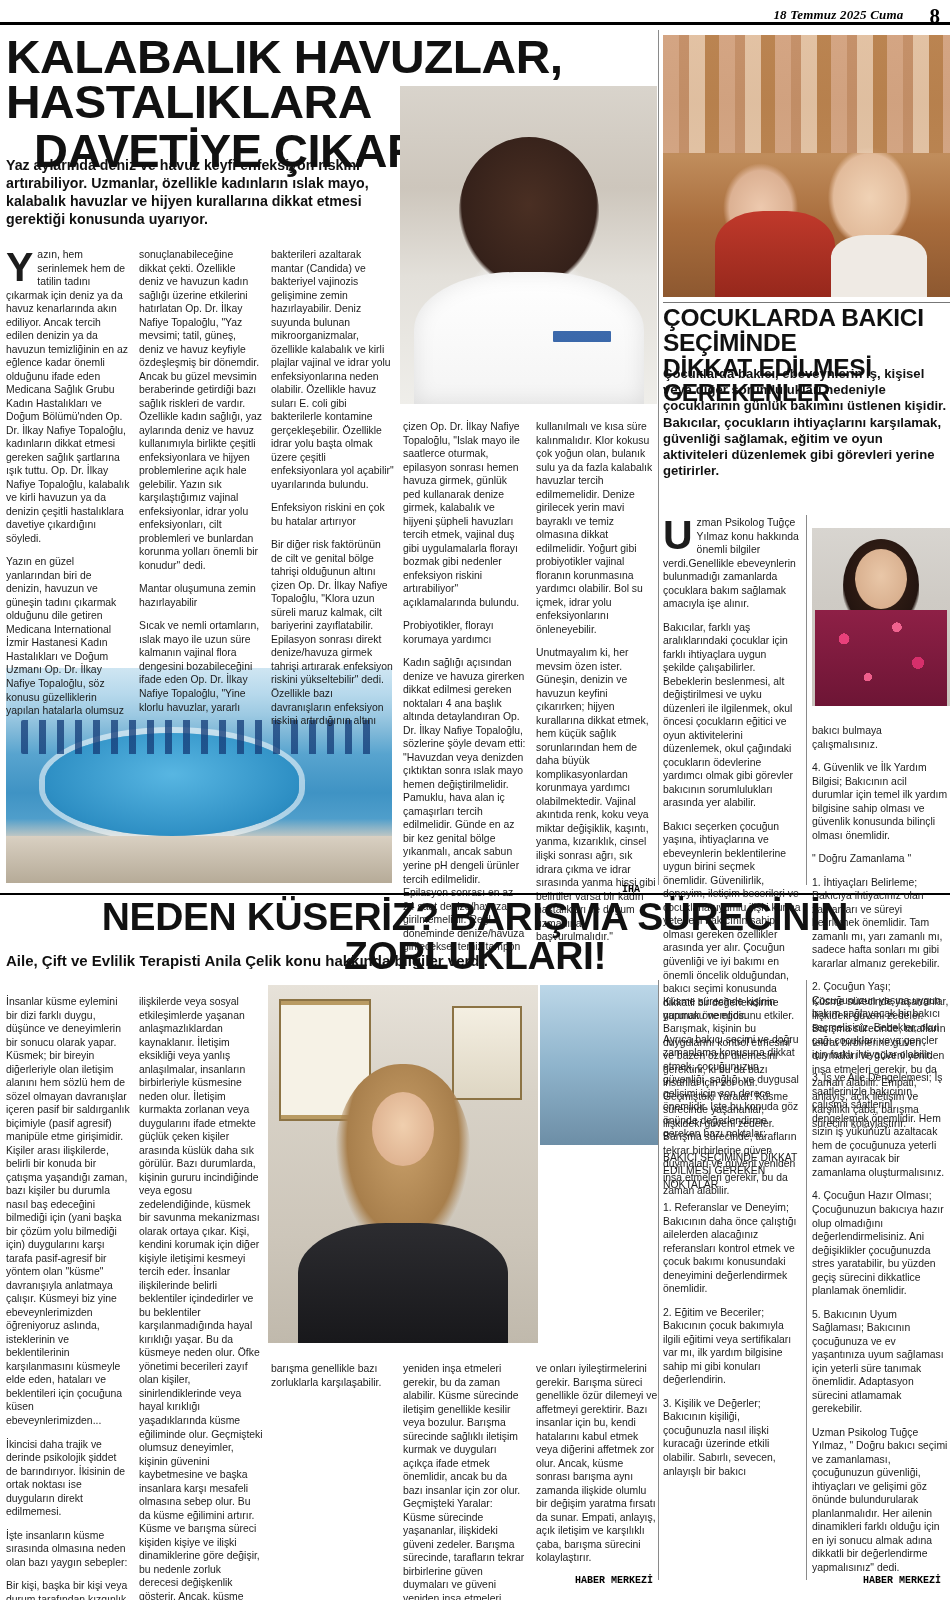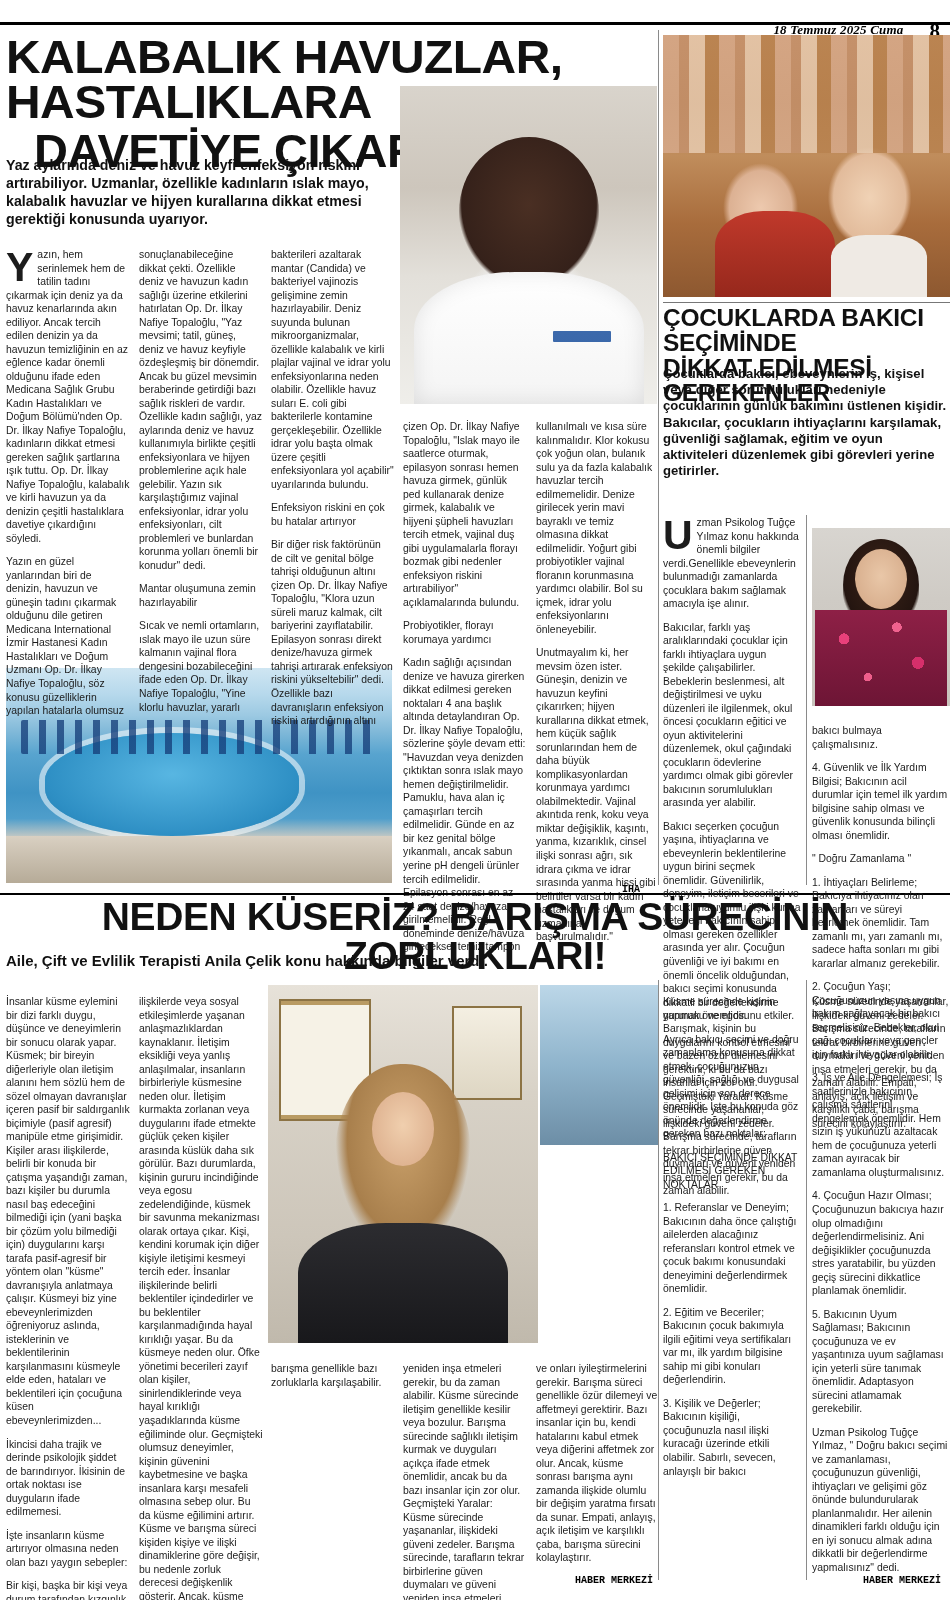--- a/index.html
+++ b/index.html
@@ -9,21 +9,21 @@
     font-family: "Liberation Sans", sans-serif;
     color: #1a1a1a;
     overflow: hidden;
   }
   .page { position: relative; width: 950px; height: 1600px; }
 
   
   .masthead {
     position: absolute; left: 0; top: 0; width: 950px; height: 34px;
     display: flex; align-items: flex-start; justify-content: flex-end;
-    padding-right: 10px; padding-top: 19px;
+    padding-right: 10px; padding-top: 4px;
   }
   .date-line {
     font-family: "Liberation Serif", serif;
     font-style: italic; font-weight: bold;
     font-size: 13px; letter-spacing: .2px; color: #000;
     margin-right: 26px; margin-top: 3px;
   }
   .page-num {
     font-family: "Liberation Serif", serif;
     font-weight: bold; font-size: 21px; color: #000;
@@ -387,22 +387,22 @@
     <p>4. Çocuğun Hazır Olması; Çocuğunuzun bakıcıya hazır olup olmadığını değerlendirmelisiniz. Ani değişiklikler çocuğunuzda stres yaratabilir, bu yüzden geçiş sürecini dikkatlice planlamak önemlidir.</p>
     <p>5. Bakıcının Uyum Sağlaması; Bakıcının çocuğunuza ve ev yaşantınıza uyum sağlaması için yeterli süre tanımak önemlidir. Adaptasyon sürecini atlamamak gerekebilir.</p>
     <p>Uzman Psikolog Tuğçe Yılmaz, " Doğru bakıcı seçimi ve zamanlaması, çocuğunuzun güvenliği, ihtiyaçları ve gelişimi göz önünde bulundurularak planlanmalıdır. Her ailenin dinamikleri farklı olduğu için en iyi sonucu almak adına dikkatli bir değerlendirme yapmalısınız" dedi.</p>
   </div>
 
   <div class="bottom-headline">NEDEN KÜSERİZ? BARIŞMA SÜRECİNİN ZORLUKLARI!</div>
   <div class="bottom-standfirst">Aile, Çift ve Evlilik Terapisti Anila Çelik konu hakkında bilgiler verdi.</div>
 
   <div class="col" id="b1">
     <p>İnsanlar küsme eylemini bir dizi farklı duygu, düşünce ve deneyimlerin bir sonucu olarak yapar. Küsmek; bir bireyin diğerleriyle olan iletişim alanını hem sözlü hem de sözel olmayan davranışlar içeren pasif bir saldırganlık biçimiyle (pasif agresif) manipüle etme girişimidir. Kişiler arası ilişkilerde, belirli bir konuda bir çatışma yaşandığı zaman, bazı kişiler bu durumla nasıl baş edeceğini bilmediği için (yani başka bir çözüm yolu bilmediği için) duygularını karşı tarafa pasif-agresif bir yöntem olan "küsme" davranışıyla anlatmaya çalışır. Küsmeyi biz yine ebeveynlerimizden öğreniyoruz aslında, isteklerinin ve beklentilerinin karşılanmasını küsmeyle elde eden, hataları ve beklentileri için çocuğuna küsen ebeveynlerimizden...</p>
-    <p>İkincisi daha trajik ve derinde psikolojik şiddet de barındırıyor. İkisinin de ortak noktası ise duyguların ifade edilmemesi.</p>
-    <p>İşte insanların küsme artırıyor olmasına neden olan bazı yaygın sebepler:</p>
+    <p>İkincisi daha trajik ve derinde psikolojik şiddet de barındırıyor. İkisinin de ortak noktası ise duyguların direkt edilmemesi.</p>
+    <p>İşte insanların küsme sırasında olmasına neden olan bazı yaygın sebepler:</p>
     <p>Bir kişi, başka bir kişi veya durum tarafından kızgınlık veya hayal kırıklığına uğradığında, küser. Bu duygular,</p>
   </div>
 
   <div class="col" id="b2">
     <p>ilişkilerde veya sosyal etkileşimlerde yaşanan anlaşmazlıklardan kaynaklanır. İletişim eksikliği veya yanlış anlaşılmalar, insanların birbirleriyle küsmesine neden olur. İletişim kurmakta zorlanan veya duygularını ifade etmekte güçlük çeken kişiler arasında küslük daha sık görülür. Bazı durumlarda, kişinin gururu incindiğinde veya egosu zedelendiğinde, küsmek bir savunma mekanizması olarak ortaya çıkar. Kişi, kendini korumak için diğer kişiyle iletişimi kesmeyi tercih eder. İnsanlar ilişkilerinde belirli beklentiler içindedirler ve bu beklentiler karşılanmadığında hayal kırıklığı yaşar. Bu da küsmeye neden olur. Öfke yönetimi becerileri zayıf olan kişiler, sinirlendiklerinde veya hayal kırıklığı yaşadıklarında küsme eğiliminde olur. Geçmişteki olumsuz deneyimler, kişinin güvenini kaybetmesine ve başka insanlara karşı mesafeli olmasına sebep olur. Bu da küsme eğilimini artırır. Küsme ve barışma süreci kişiden kişiye ve ilişki dinamiklerine göre değişir, bu nedenle zorluk derecesi değişkenlik gösterir. Ancak, küsme sonrası</p>
   </div>
 
   <div class="col" id="b3">
     <p>barışma genellikle bazı zorluklarla karşılaşabilir.</p>
   </div>

